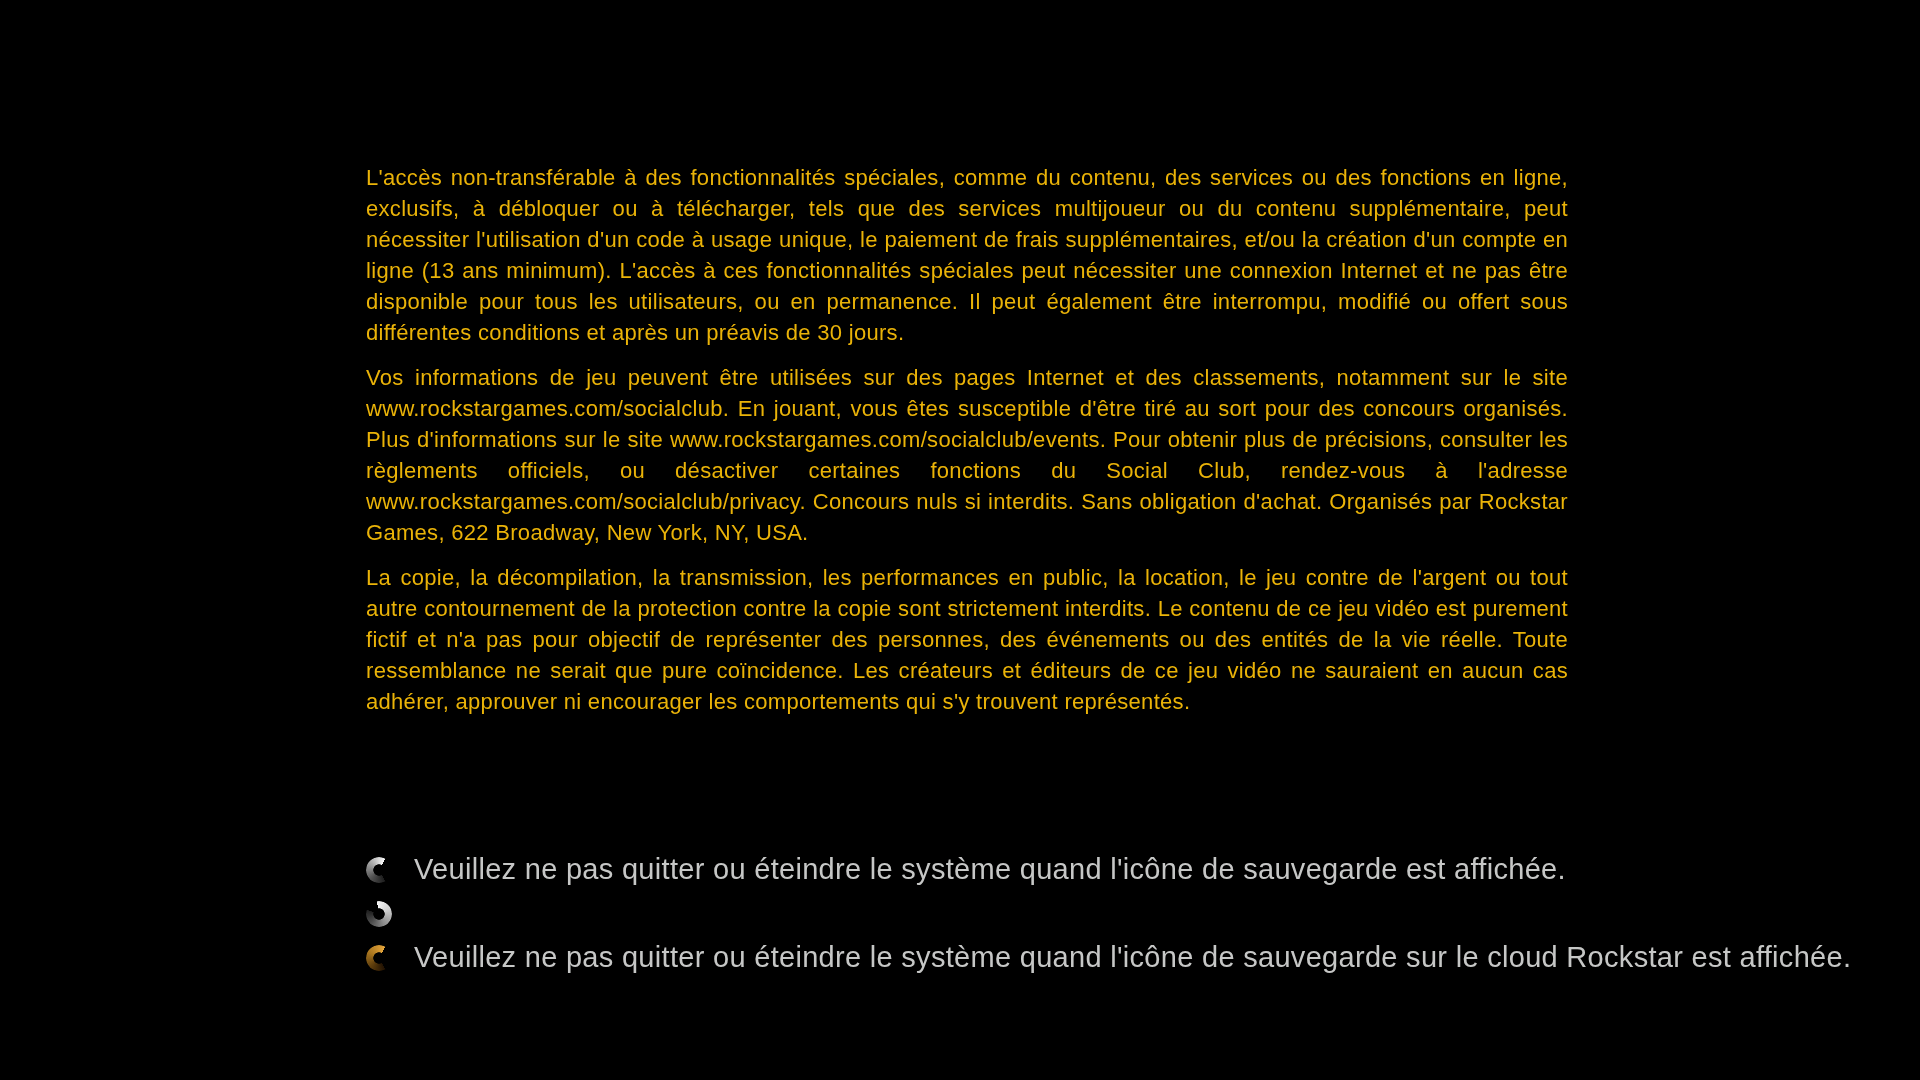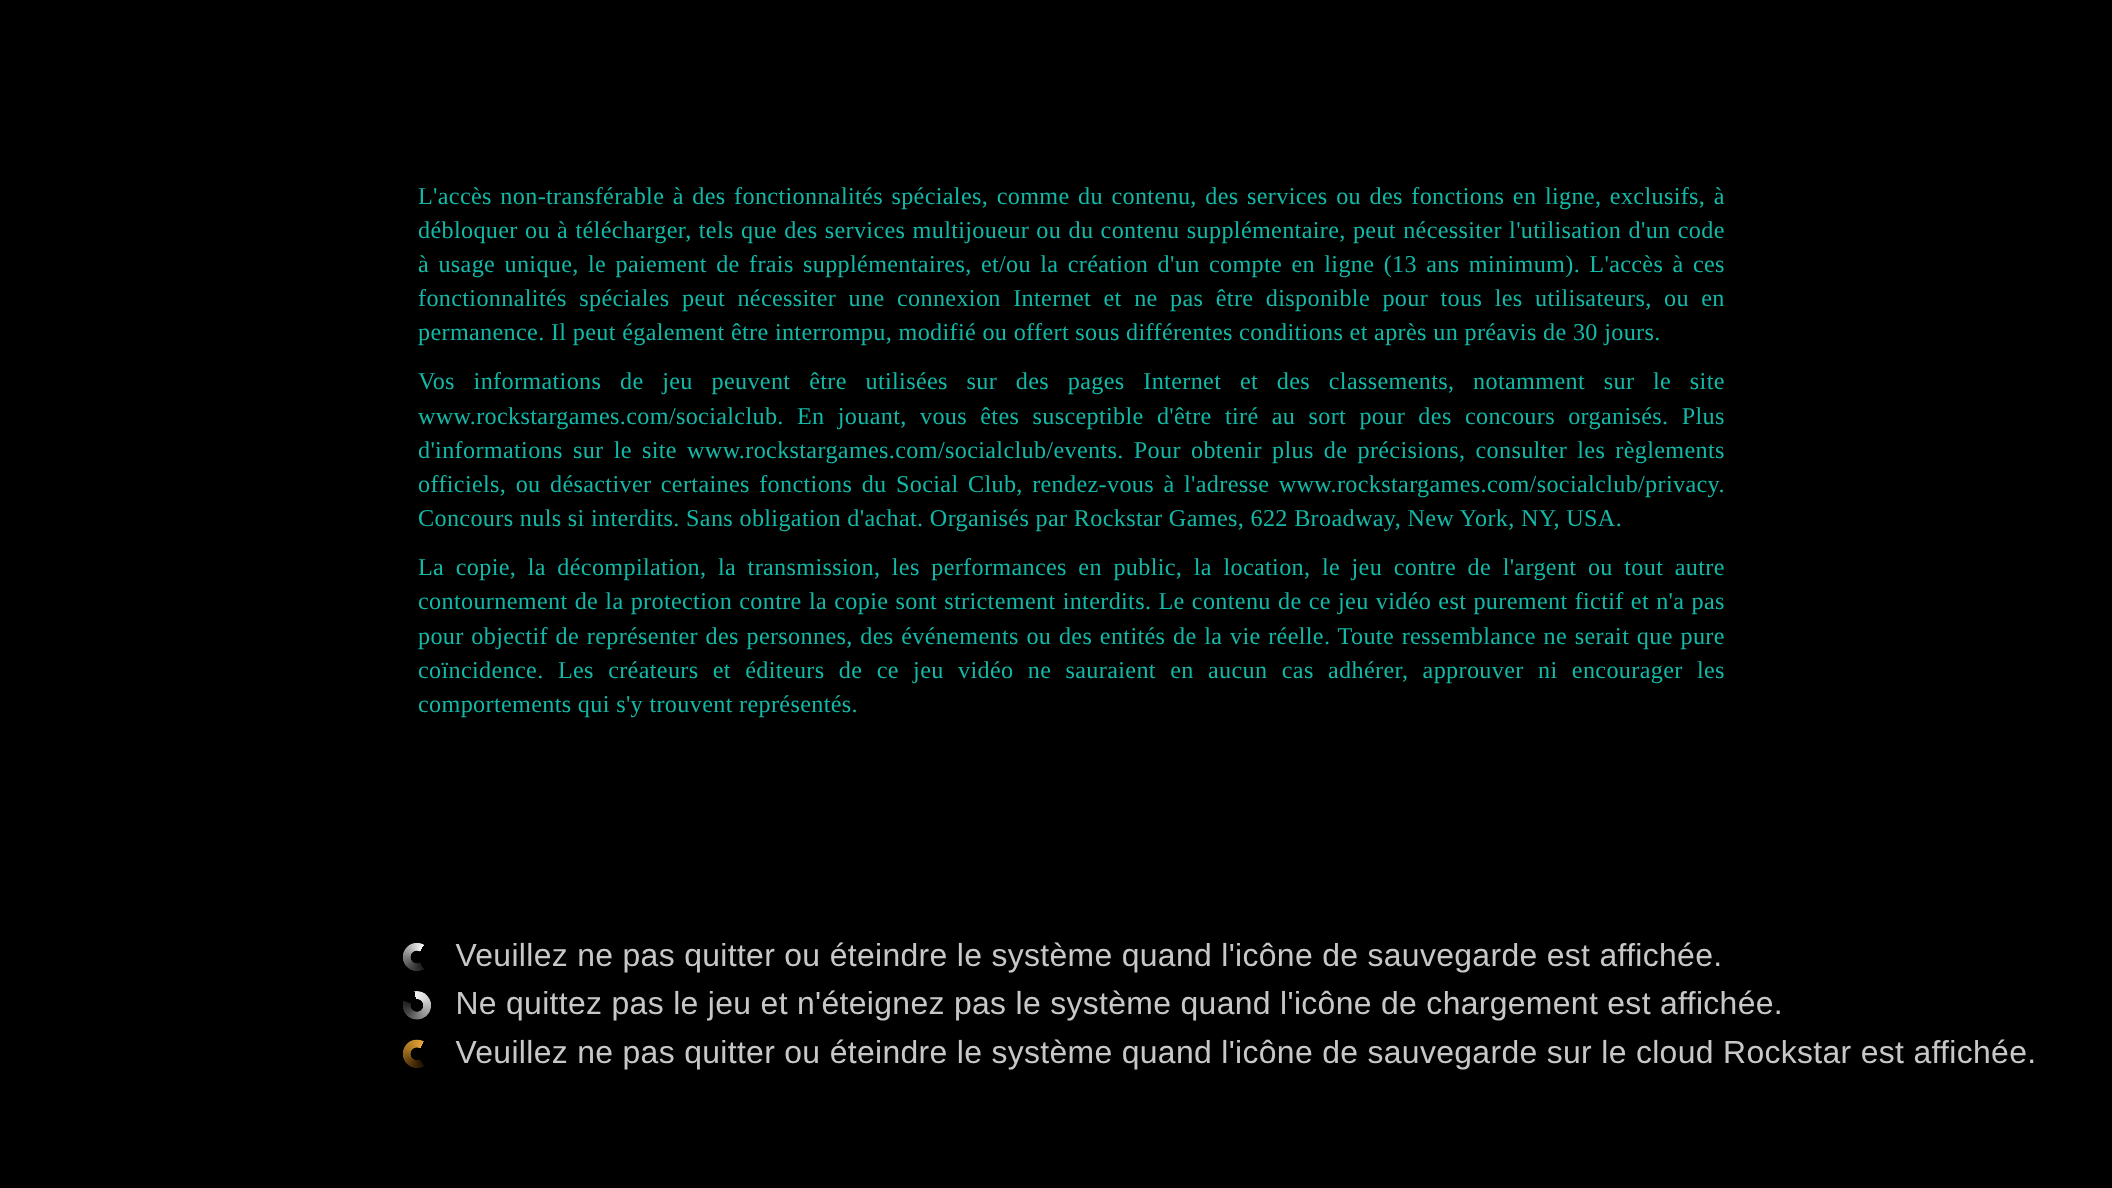--- a/index.html
+++ b/index.html
@@ -20,28 +20,27 @@
   }
 
   
   .legal-block {
     position: absolute;
     left: 362px;
     top: 162px;
     width: 1206px;
   }
   .legal-para {
-    margin: 0 0 14px 18px;
+    margin: 0 0 14px 4px;
     font-size: 22px;
     line-height: 31px;
     letter-spacing: 0.3px;
-    color: #14b8a6;
+    color: #eab308;
     text-align: justify;
     text-justify: inter-word;
-    font-family: Liberation Serif, serif;
   }
   .legal-para:last-child { margin-bottom: 0; }
 
   
   .notes-block {
     position: absolute;
     left: 366px;
     top: 854px;
   }
   .note-row {
@@ -103,21 +102,20 @@
 
   <div class="notes-block">
 
     <div class="note-row">
       <span class="spinner spinner-save"></span>
       <span class="note-text">Veuillez ne pas quitter ou éteindre le système quand l'icône de sauvegarde est affichée.</span>
     </div>
 
     <div class="note-row">
       <span class="spinner spinner-load"></span>
-      <span class="note-text">Ne quittez pas le jeu et n'éteignez pas le système quand l'icône de chargement est affichée.</span>
     </div>
 
     <div class="note-row">
       <span class="spinner spinner-cloud"></span>
       <span class="note-text">Veuillez ne pas quitter ou éteindre le système quand l'icône de sauvegarde sur le cloud Rockstar est affichée.</span>
     </div>
 
   </div>
 
 </div>

